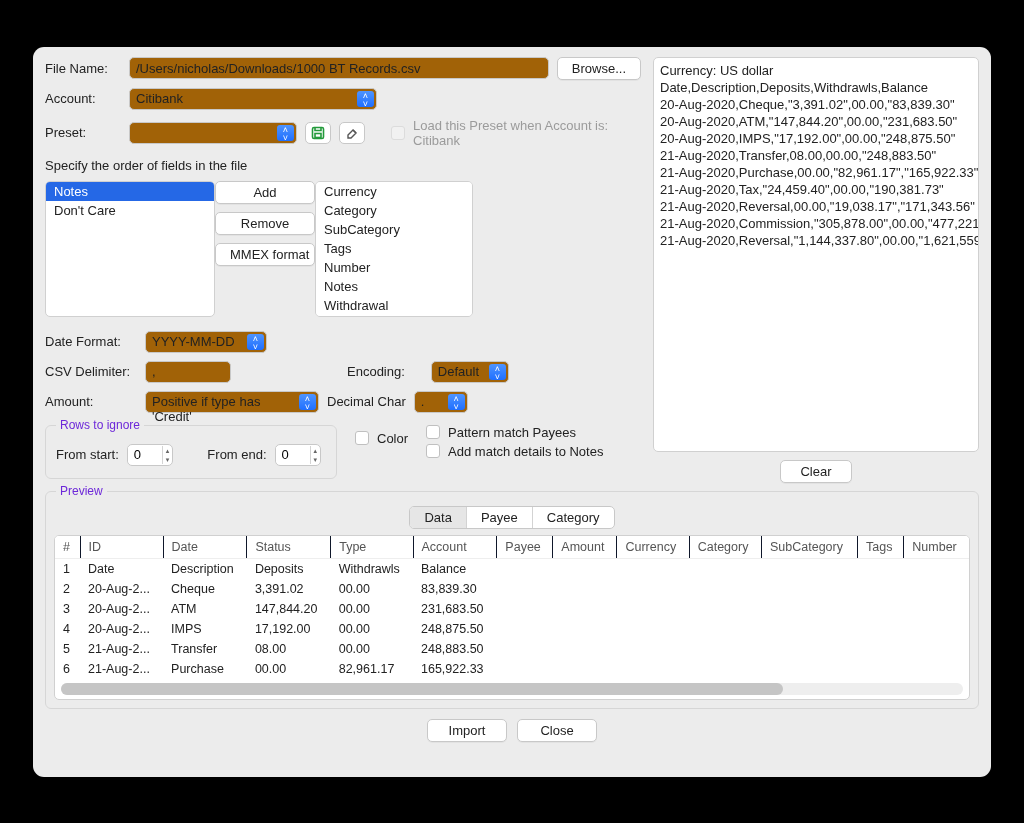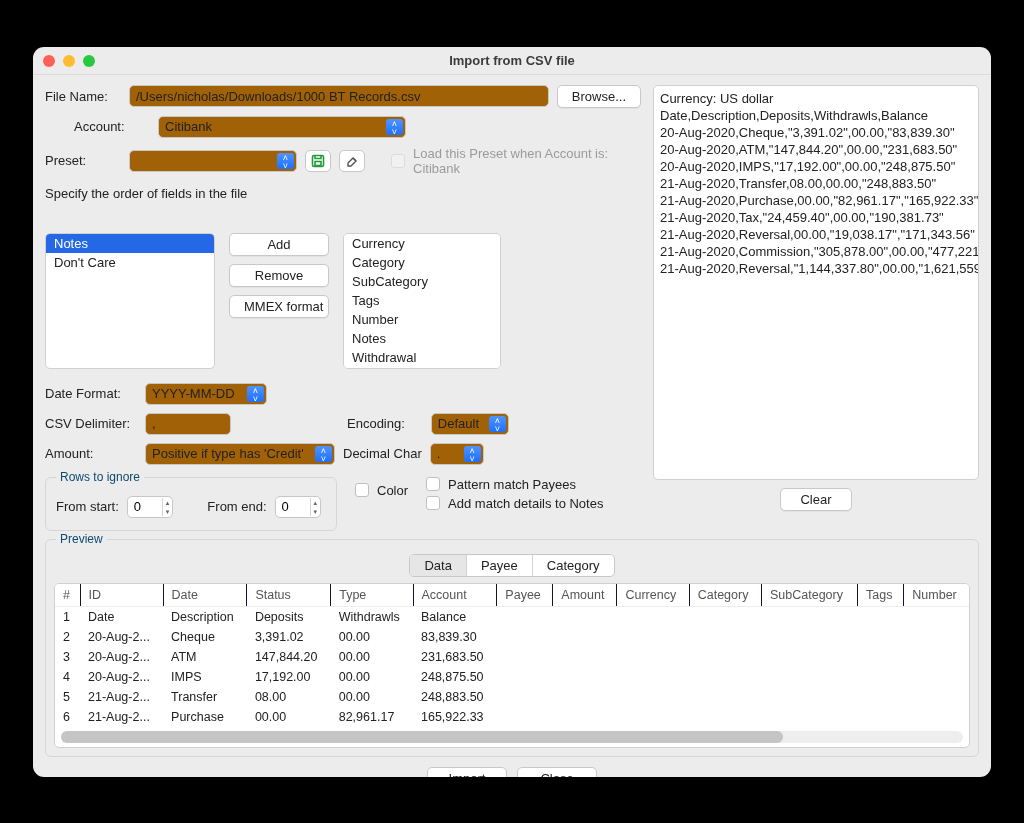--- a/index.html
+++ b/index.html
@@ -77,21 +77,21 @@
   }
   .select .chev{
     position:absolute;right:4px;top:3px;color:#fff;font-size:9px;line-height:8px;z-index:1;
     text-align:center;width:13px;
   }
   label.lbl{white-space:nowrap;}
 
   .row{display:flex;align-items:center;gap:8px;}
 
   
-  .field-order{display:flex;gap:14px;align-items:flex-start;margin-top:24px;}
+  .field-order{display:flex;align-items:flex-start;}
   .listbox{
     background:#fff;border:1px solid var(--border2);border-radius:5px;
     overflow:hidden;
   }
   .lb-left{width:170px;height:136px;}
   .lb-mid{width:158px;height:136px;overflow-y:auto;}
   .lb-item{padding:2px 8px;white-space:nowrap;}
   .lb-item.sel{background:var(--hl);color:#fff;}
   .btncol{display:flex;flex-direction:column;gap:8px;width:100px;}
   .updown{display:flex;flex-direction:column;gap:8px;width:80px;}
@@ -102,21 +102,21 @@
   }
   .chk.grey{background:#f1f1f1;border-color:#dcdcdc;}
 
   
   .group{
     position:relative;border:1px solid var(--groove);border-radius:6px;
     padding:18px 10px 12px 10px;
   }
   .group .cap{
     position:absolute;top:-8px;left:10px;background:var(--win);padding:0 4px;
-    font-size:12px;color:#0c4a6e;
+    font-size:12px;color:#6d28d9;
   }
 
   .stepper{
     display:inline-flex;align-items:center;border:1px solid #c8c8c8;border-radius:5px;background:#fff;height:22px;
     overflow:hidden;
   }
   .stepper input{border:0;width:34px;text-align:left;padding:0 6px;font:inherit;outline:none;}
   .stepper .spins{display:flex;flex-direction:column;border-left:1px solid #d4d4d4;}
   .stepper .spins span{font-size:7px;line-height:9px;padding:0 3px;color:#666;}
 
@@ -159,43 +159,35 @@
   .icon-sq{
     width:26px;height:22px;border:1px solid #c8c8c8;border-radius:5px;background:#fff;
     display:inline-flex;align-items:center;justify-content:center;color:#239a3b;font-size:13px;
   }
 </style>
 </head>
 <body>
 
 <div class="window">
 
-  <div class="titlebar">
-    <div class="traffic">
-      <div class="light red"></div>
-      <div class="light yel"></div>
-      <div class="light grn"></div>
-    </div>
-    <div class="title">Import from CSV file</div>
-  </div>
 
   <div class="content">
 
     <div style="display:flex;gap:12px;align-items:flex-start;">
 
       <div style="flex:1;display:flex;flex-direction:column;gap:8px;min-width:0;">
 
         <div class="row">
           <label class="lbl" style="width:76px;">File Name:</label>
           <input class="input" style="flex: 1 1 0%; min-width: 0px;" value="/Users/nicholas/Downloads/1000 BT Records.csv">
           <button class="btn">Browse...</button>
         </div>
 
         <div class="row">
-          <label class="lbl" style="width:76px;margin-left:29px;">Account:</label>
+          <label class="lbl" style="width:76px;">Account:</label>
           <div class="select" style="width:248px;">
             <span>Citibank</span>
             <span class="chev">˄<br>˅</span>
           </div>
         </div>
 
         <div class="row">
           <label class="lbl" style="width:76px;">Preset:</label>
           <div class="select" style="width:168px;">
             <span></span>
@@ -260,21 +252,21 @@
           <span style="width:100px;"></span>
           <label class="lbl">Encoding:</label>
           <div class="select" style="width:78px;margin-left:18px;">
             <span>Default</span>
             <span class="chev">˄<br>˅</span>
           </div>
         </div>
 
         <div class="row">
           <label class="lbl" style="width:92px;">Amount:</label>
-          <div class="select" style="width:190px;">
+          <div class="select" style="width:174px;">
             <span>Positive if type has 'Credit'</span>
             <span class="chev">˄<br>˅</span>
           </div>
           <label class="lbl">Decimal Char</label>
           <div class="select" style="width:54px;">
             <span>.</span>
             <span class="chev">˄<br>˅</span>
           </div>
         </div>
 

